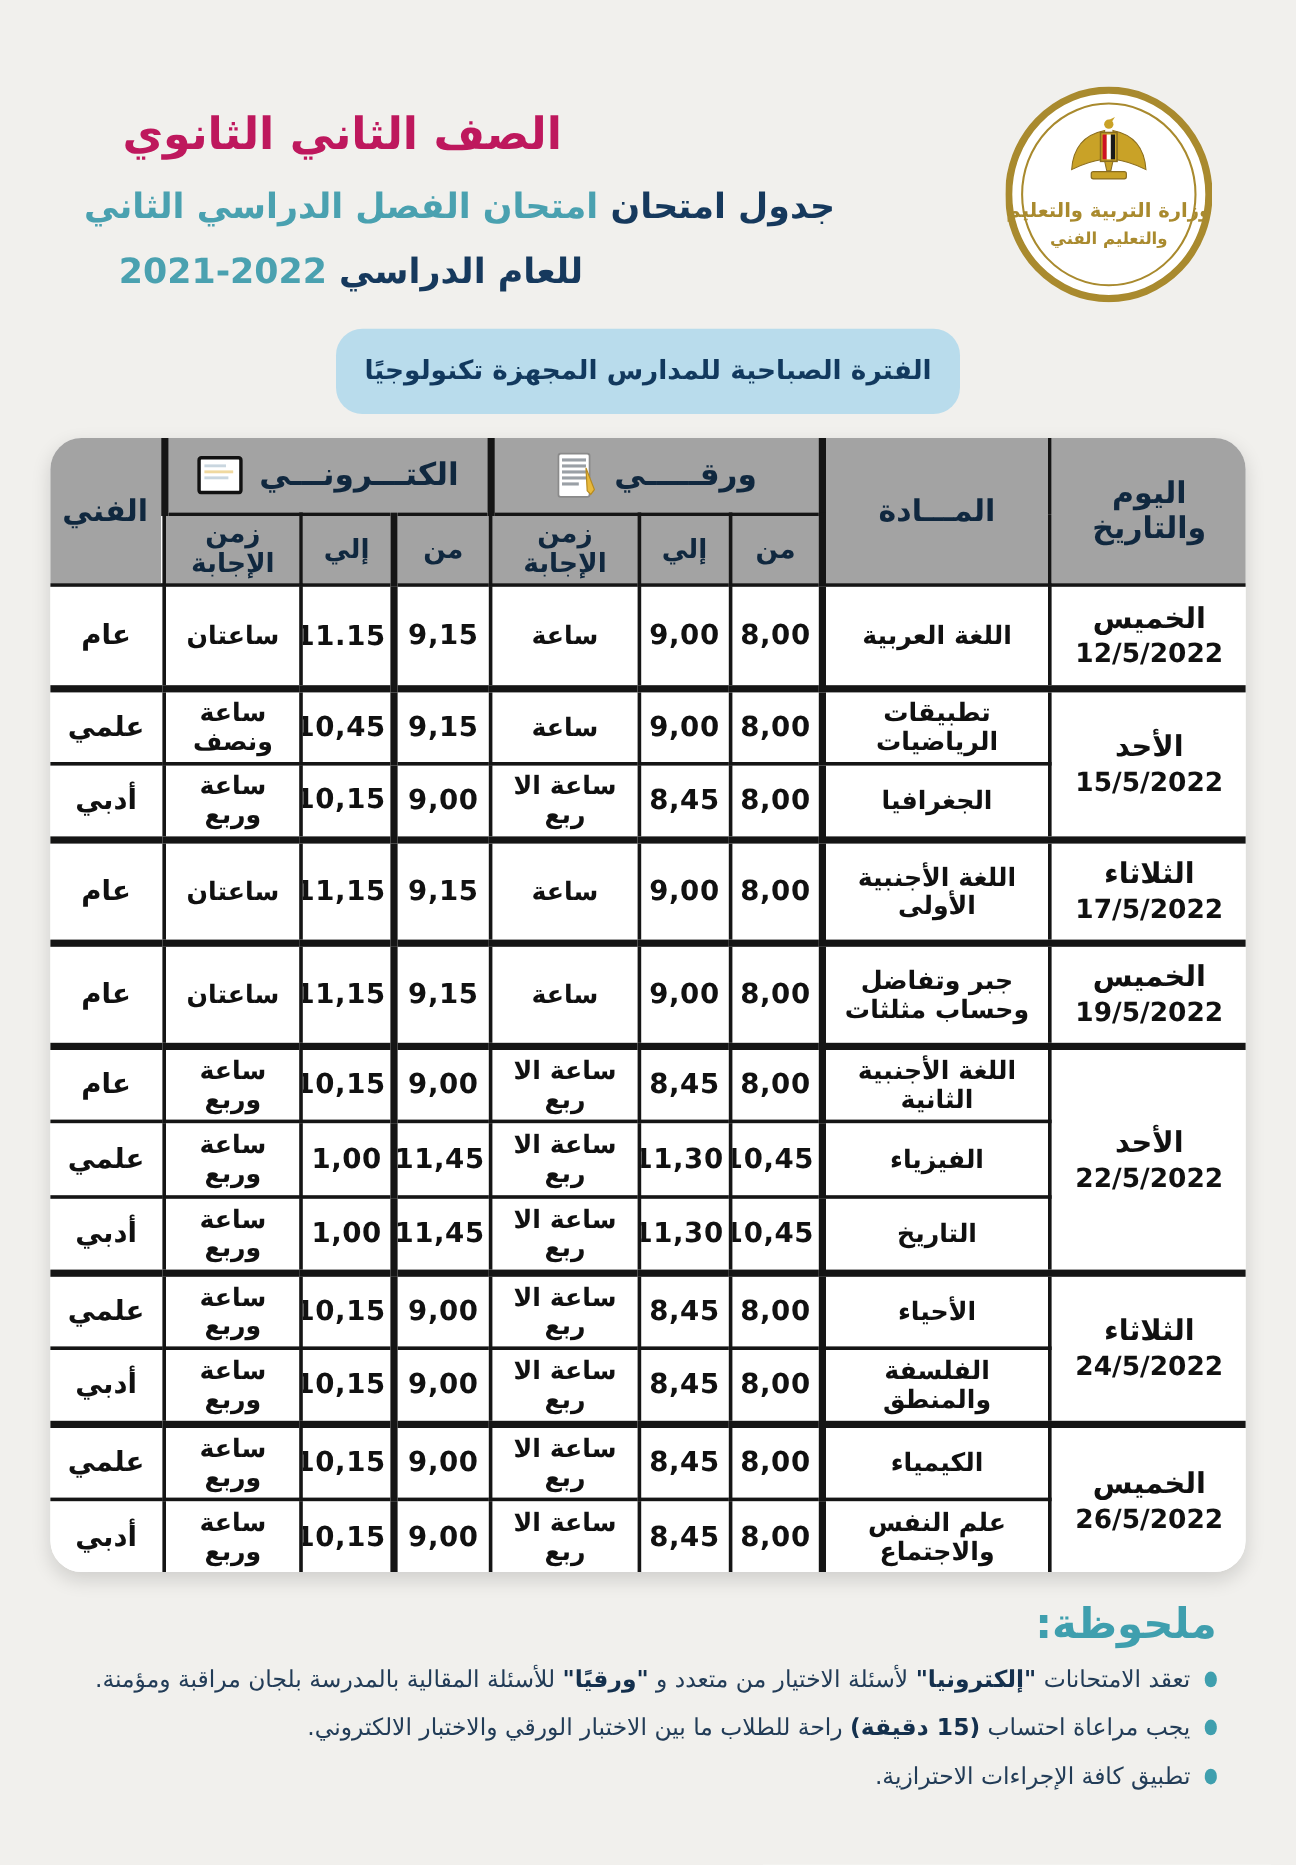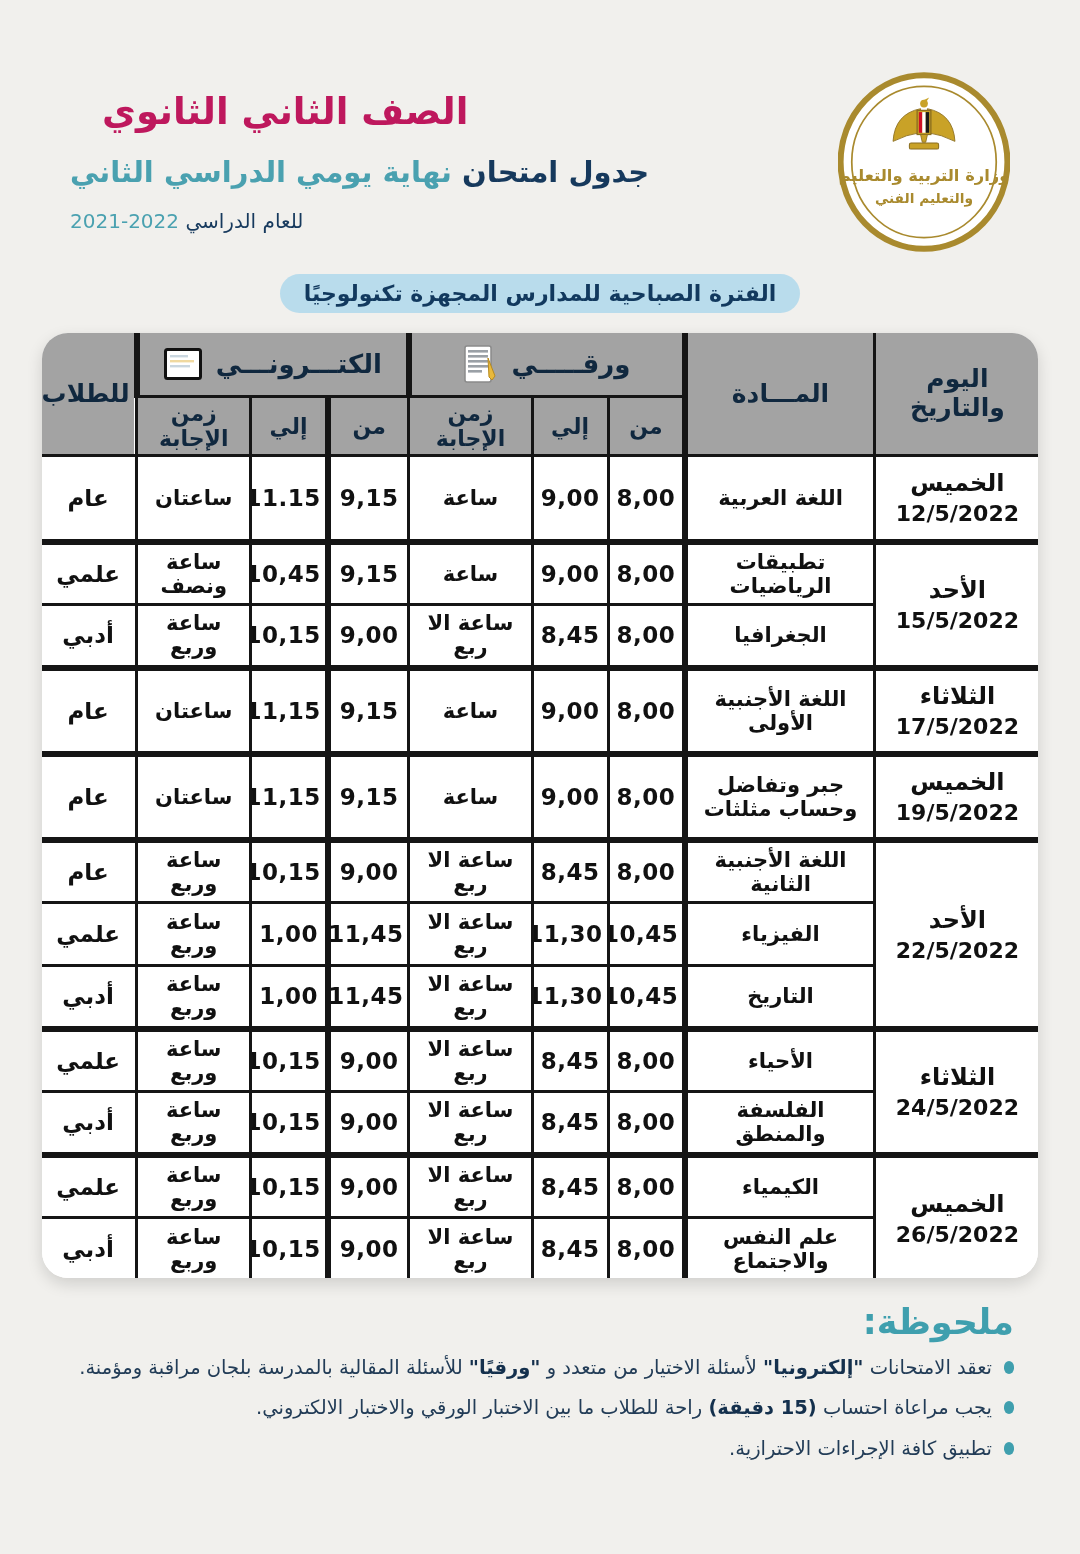--- a/index.html
+++ b/index.html
@@ -13,28 +13,28 @@
   }
   .page { width:1080px; height:1554px; position:relative; direction:rtl; }
 
   
   .header { display:flex; direction:rtl; align-items:flex-start; padding:72px 70px 0 70px; gap:14px; }
   .logo-wrap { flex:0 0 172px; }
   .titles { flex:1; text-align:left; direction:rtl; padding-top:18px; }
   .titles .t1 { font-size:37px; font-weight:bold; color:#be185d; margin-bottom:22px; letter-spacing:0;margin-left:32px; }
   .titles .t2 { font-size:29px; font-weight:bold; color:#16395d; margin-bottom:20px; }
   .titles .t2 .hl { color:#4aa1b0; }
-  .titles .t3 { font-size:20px; font-weight:normal; color:#16395d; }
+  .titles .t3 { font-size:29px; font-weight:bold; color:#16395d;margin-left:29px; }
   .titles .t3 .hl { color:#4aa1b0; }
 
   .badge {
     width:fit-content; margin:18px auto 0 auto;
     background:#b9dcec; color:#12395e;
     font-size:22px; font-weight:bold;
-    padding:7px 24px; border-radius:22px;
+    padding:23px 24px; border-radius:22px;
   }
 
   
   .card {
     margin:20px 42px 0 42px;
     border-radius:26px; overflow:hidden;
     background:#fff;
     box-shadow:0 6px 16px rgba(0,0,0,0.14);
   }
   table {
@@ -104,21 +104,21 @@
           <rect x="102" y="46" width="4" height="24" fill="#1a1a1a"></rect>
           <path d="M96,72 h8 l-2,9 h-4 z" fill="#c9a227" stroke="#8a6d1f" stroke-width="1"></path>
           <rect x="83" y="82" width="34" height="7" rx="2" fill="#c9a227" stroke="#8a6d1f" stroke-width="1.2"></rect>
         </g>
         <text x="100" y="126" text-anchor="middle" font-size="19" font-weight="bold" fill="#a98a2e">وزارة التربية والتعليم</text>
         <text x="100" y="152" text-anchor="middle" font-size="16" font-weight="bold" fill="#a98a2e">والتعليم الفني</text>
       </svg>
     </div>
     <div class="titles">
       <div class="t1">الصف الثاني الثانوي</div>
-      <div class="t2"><span>جدول امتحان </span><span class="hl">نهاية يومي الدراسي الثاني</span></div>
+      <div class="t2"><span>جدول امتحان </span><span class="hl">امتحان الفصل الدراسي الثاني</span></div>
       <div class="t3"><span>للعام الدراسي </span><span class="hl">2022-2021</span></div>
     </div>
   </div>
 
   <div class="badge">الفترة الصباحية للمدارس المجهزة تكنولوجيًا</div>
 
   <div class="card">
     <table>
       <colgroup>
         <col style="width:16.6%">
@@ -153,21 +153,21 @@
             <span class="group-label">
               <span>الكتـــرونـــي</span>
               <svg width="38" height="32" viewBox="0 0 38 32">
                 <rect x="1.5" y="1.5" width="35" height="29" rx="2" fill="#ffffff" stroke="#111111" stroke-width="3"></rect>
                 <rect x="6" y="7" width="18" height="2.4" fill="#c9d6df"></rect>
                 <rect x="6" y="12" width="24" height="2.4" fill="#f0d9a0"></rect>
                 <rect x="6" y="17" width="20" height="2.4" fill="#c9d6df"></rect>
               </svg>
             </span>
           </th>
-          <th class="big" rowspan="2">للطلاب</th>
+          <th class="big" rowspan="2">الفني</th>
         </tr>
         <tr class="tier2">
           <th class="sub">من</th>
           <th class="sub">إلي</th>
           <th class="sub">زمن الإجابة</th>
           <th class="sub thickL">من</th>
           <th class="sub">إلي</th>
           <th class="sub">زمن الإجابة</th>
         </tr>
       </thead>

